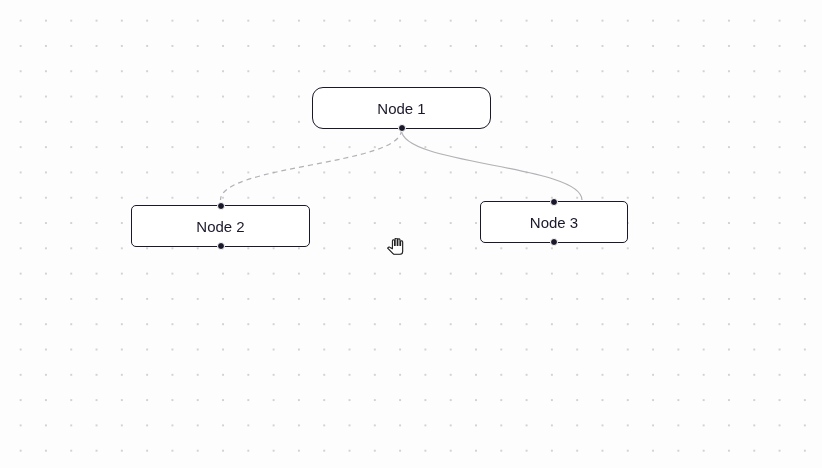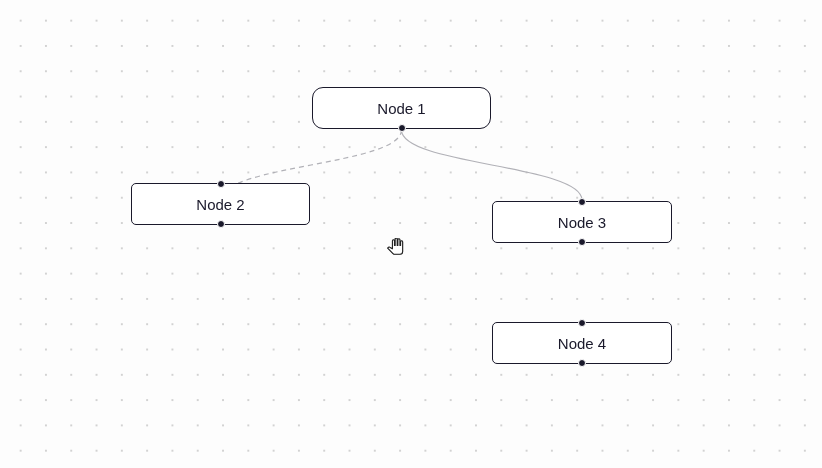--- a/index.html
+++ b/index.html
@@ -75,32 +75,27 @@
 <div id="canvas" style="background-color: rgb(253, 253, 253); background-image: radial-gradient(circle, rgb(210, 210, 210) 0.9px, transparent 1.4px); background-size: 25.3px 25.3px; background-position: 8px 8px;">
   <svg id="edge-layer" width="822" height="468" xmlns="http://www.w3.org/2000/svg">
       <path d="M 401.5,130 C 401.5,165 220.5,165 220.5,200" fill="none" stroke="#b1b1b7" stroke-width="1.2" stroke-dasharray="5 4"></path>
       <path d="M 401.5,130 C 401.5,165 582,165 582,200" fill="none" stroke="#b1b1b7" stroke-width="1.2"></path>
     </svg>
   <div id="nodes-layer">
       <div class="node" style="left: 312px; top: 87px; width: 179px; height: 42px; border-radius: 11px;">
     <span class="node-label">Node 1</span>
   <div class="handle handle-bottom"></div>
       </div>
-      <div class="node" style="left: 131px; top: 183px; width: 179px; height: 42px;">
+      <div class="node" style="left: 131px; top: 205px; width: 179px; height: 42px;">
     <span class="node-label">Node 2</span>
   <div class="handle handle-top"></div>
         <div class="handle handle-bottom"></div>
       </div>
-      <div class="node" style="left: 492px; top: 201px; width: 180px; height: 42px;">
+      <div class="node" style="left: 480px; top: 201px; width: 148px; height: 42px;">
     <span class="node-label">Node 3</span>
-  <div class="handle handle-top"></div>
-        <div class="handle handle-bottom"></div>
-      </div>
-      <div class="node" style="left: 492px; top: 322px; width: 180px; height: 42px;">
-    <span class="node-label">Node 4</span>
   <div class="handle handle-top"></div>
         <div class="handle handle-bottom"></div>
       </div>
     </div>
   <svg id="cursor" width="17" height="17" viewBox="0 0 25 25" style="left: 387px; top: 238px;">
     <path d="M23 5.5V20c0 2.2-1.8 4-4 4h-7.3c-1.08 0-2.1-.43-2.85-1.19L1 14.83s1.26-1.23 1.3-1.25c.22-.19.49-.29.79-.29.22 0 .42.06.6.16.04.01 4.31 2.46 4.31 2.46V4c0-.83.67-1.5 1.5-1.5S11 3.17 11 4v7h1V1.5c0-.83.67-1.5 1.5-1.5S15 .67 15 1.5V11h1V2.5c0-.83.67-1.5 1.5-1.5s1.5.67 1.5 1.5V11h1V5.5c0-.83.67-1.5 1.5-1.5s1.5.67 1.5 1.5z" fill="#ffffff" stroke="#222222" stroke-width="1.6" stroke-linejoin="round"></path>
   </svg>
 </div>
 
 </body></html>

